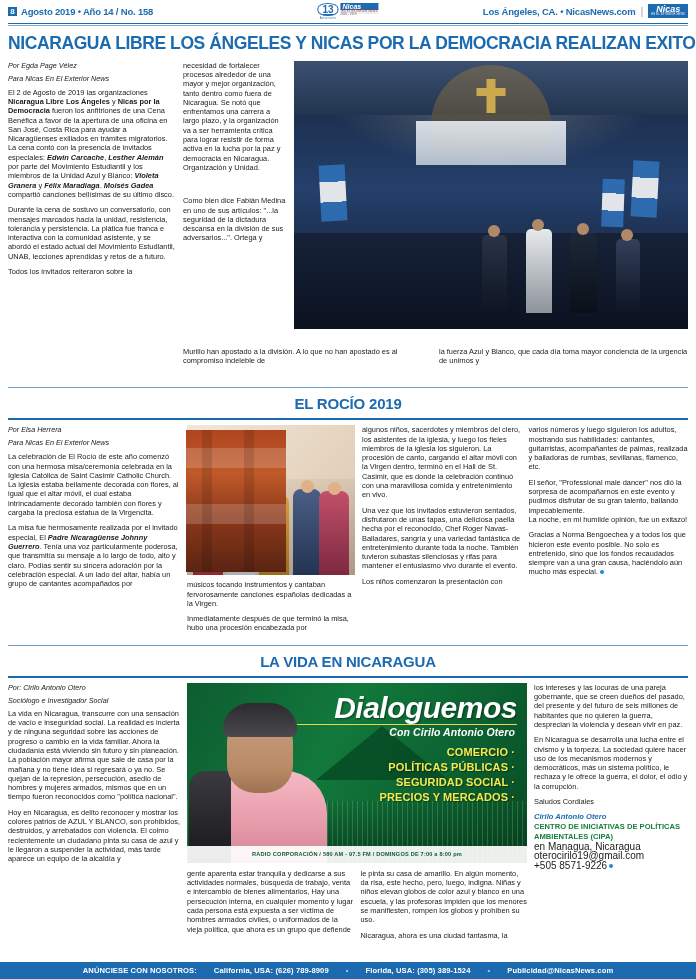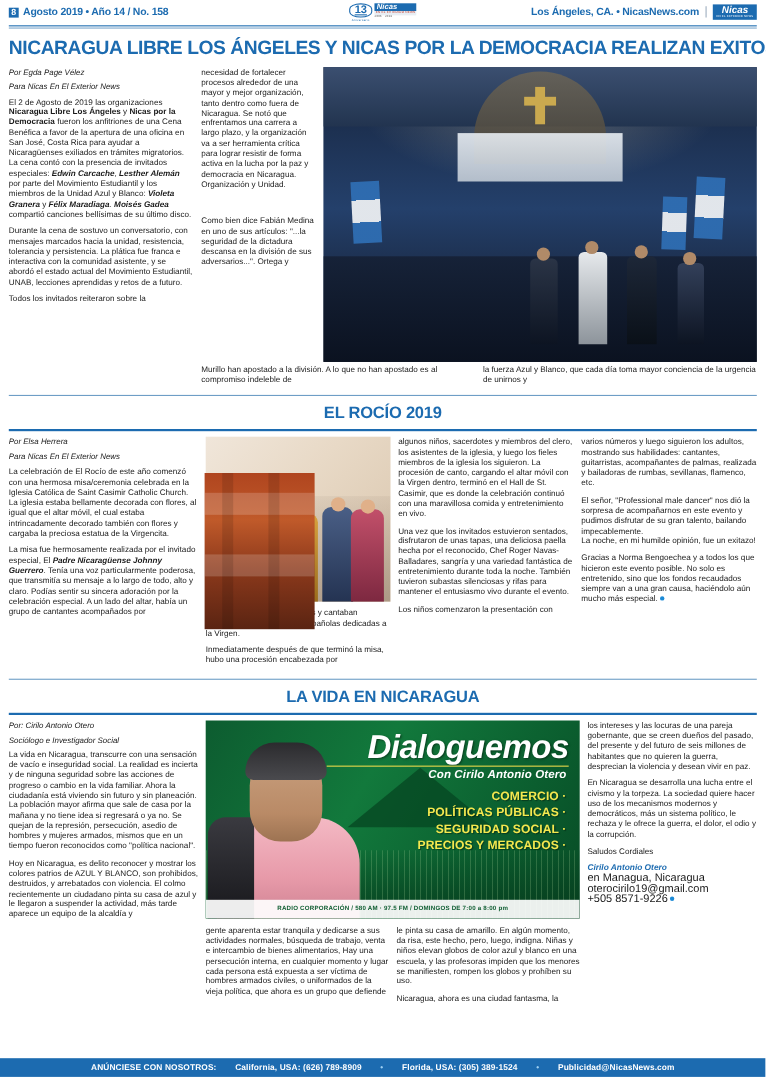--- a/index.html
+++ b/index.html
@@ -46,21 +46,21 @@
   .rule-thick{border-top:1.6px solid #1c6bb0;margin-top:1px;}
   .rule-thin{border-top:.6px solid #7fa8cc;margin-top:1.2px;}
 
   
   .headline{
     text-align:center;color:#1c6bb0;font-weight:bold;
     font-size:17.5px;letter-spacing:-.4px;
     padding:9px 0 8px;line-height:1;
     white-space:nowrap;
   }
-  .section-band{margin-top:4px;}
+  .section-band{margin-top:16px;}
   .section-head{
     text-align:center;color:#1c6bb0;font-weight:bold;
     font-size:15px;letter-spacing:-.2px;padding:7px 0 6px;
   }
   .band-top{border-top:1.4px solid #6e9ec6;}
   .band-bot{border-top:2.2px solid #1c6bb0;}
 
   
   .cols{display:flex;gap:7px;}
   .col{flex:1;min-width:0;}
@@ -242,21 +242,21 @@
         <div class="person p3"></div>
         <div class="person p4"></div>
         <div class="head h1"></div>
         <div class="head h2"></div>
         <div class="head h3"></div>
         <div class="head h4"></div>
       </div>
     </div>
   </div>
 
-  <div class="cols" style="margin-top:2px">
+  <div class="cols" style="margin-top:18px">
     <div class="col" style="flex:0 0 168px"></div>
     <div class="col">
       <p class="bt">Murillo han apostado a la división. A lo que no han apostado es al compromiso indeleble de</p>
     </div>
     <div class="col">
       <p class="bt">la fuerza Azul y Blanco, que cada día toma mayor conciencia de la urgencia de unirnos y</p>
     </div>
   </div>
 
   <div class="section-band">
@@ -354,20 +354,21 @@
           <p class="bt">Nicaragua, ahora es una ciudad fantasma, la</p>
         </div>
       </div>
     </div>
 
     <div class="col">
       <p class="bt">los intereses y las locuras de una pareja gobernante, que se creen dueños del pasado, del presente y del futuro de seis millones de habitantes que no quieren la guerra, desprecian la violencia y desean vivir en paz.</p>
       <p class="bt">En Nicaragua se desarrolla una lucha entre el civismo y la torpeza. La sociedad quiere hacer uso de los mecanismos modernos y democráticos, más un sistema político, le rechaza y le ofrece la guerra, el dolor, el odio y la corrupción.</p>
       <p class="bt">Saludos Cordiales</p>
       <p class="sig-name">Cirilo Antonio Otero</p>
+      <p class="sig-org">CENTRO DE INICIATIVAS DE POLÍTICAS AMBIENTALES  (CIPA)</p>
       <p class="sig-line">en Managua, Nicaragua</p>
       <p class="sig-line">oterocirilo19@gmail.com</p>
       <p class="sig-line"><span>+505 8571-9226</span><span class="enddot"></span></p>
     </div>
   </div>
 
   <div class="footer">
     <span>ANÚNCIESE CON NOSOTROS:</span>
     <span>California, USA: (626) 789-8909</span>
     <span class="fsep">•</span>

